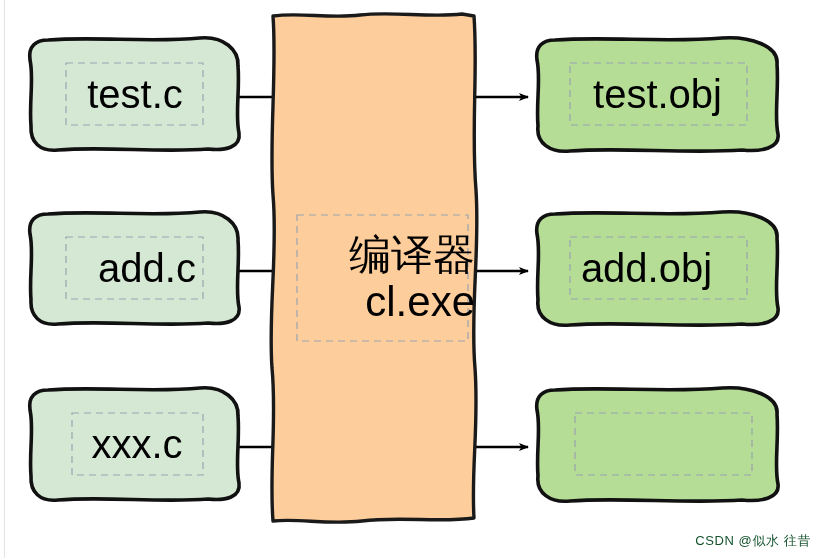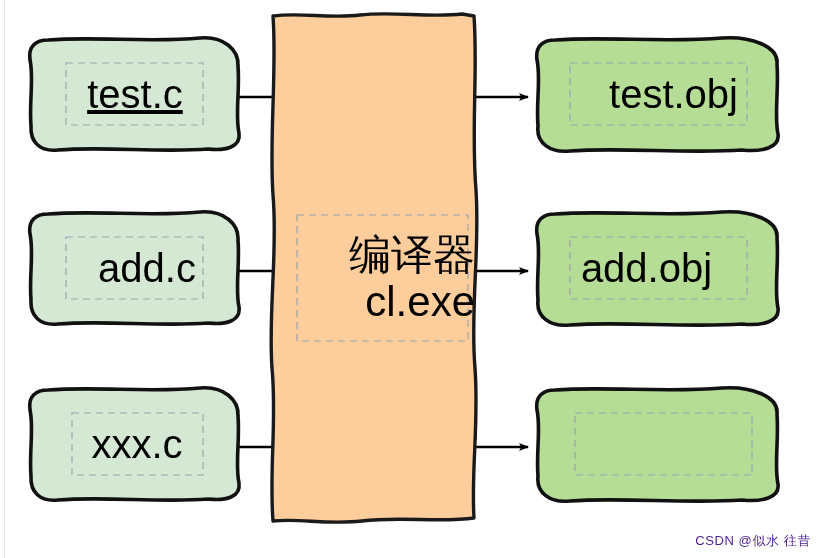--- a/index.html
+++ b/index.html
@@ -50,21 +50,21 @@
   .proc-label {
     flex-direction: column;
     line-height: 1.12;
     font-size: 42px;
   }
   .watermark {
     position: absolute;
     right: 10px;
     bottom: 8px;
     font-size: 13px;
-    color: #4c1d95;
+    color: #14532d;
     letter-spacing: 0.6px;
     font-family: "Liberation Sans", "DejaVu Sans", sans-serif;
     white-space: nowrap;
   }
 </style>
 </head>
 <body>
 
 <div id="canvas">
 
@@ -185,31 +185,31 @@
                C779,440 774,466 778,484
                C780,498 762,502 742,500
                C688,504 620,497 570,501
                C550,503 536,493 538,476
                C536,452 541,428 537,410
                C535,396 543,390 555,390 Z" fill="#b5dd96" stroke="#111111" stroke-width="3.6" stroke-linejoin="round"></path>
       <rect x="575" y="413" width="177" height="62" fill="none" stroke="#9aa3b0" stroke-width="1.2" stroke-dasharray="7 5"></rect>
     </g>
   </svg>
 
-  <div class="node-label src-label" style="left:30px; top:63px; width:210px; height:62px;text-decoration:underline;">test.c</div>
+  <div class="node-label src-label" style="left:30px; top:63px; width:210px; height:62px;">test.c</div>
 
   <div class="node-label src-label" style="left:24px; top:237px; width:246px; height:62px;">add.c</div>
 
   <div class="node-label src-label" style="left:32px; top:413px; width:210px; height:62px;">xxx.c</div>
 
   <div class="node-label proc-label" style="left:290px; top:216px; width:185px; height:124px;align-items:flex-end;">
     <span>编译器</span>
     <span>cl.exe</span>
   </div>
 
-  <div class="node-label obj-label" style="left:537px; top:63px; width:241px; height:62px;padding-left:16px;">test.obj</div>
+  <div class="node-label obj-label" style="left:537px; top:63px; width:241px; height:62px;">test.obj</div>
 
   <div class="node-label obj-label" style="left:537px; top:237px; width:219px; height:62px;">add.obj</div>
 
 
   <div class="watermark">CSDN @似水 往昔</div>
 
 </div>
 
 </body></html>

